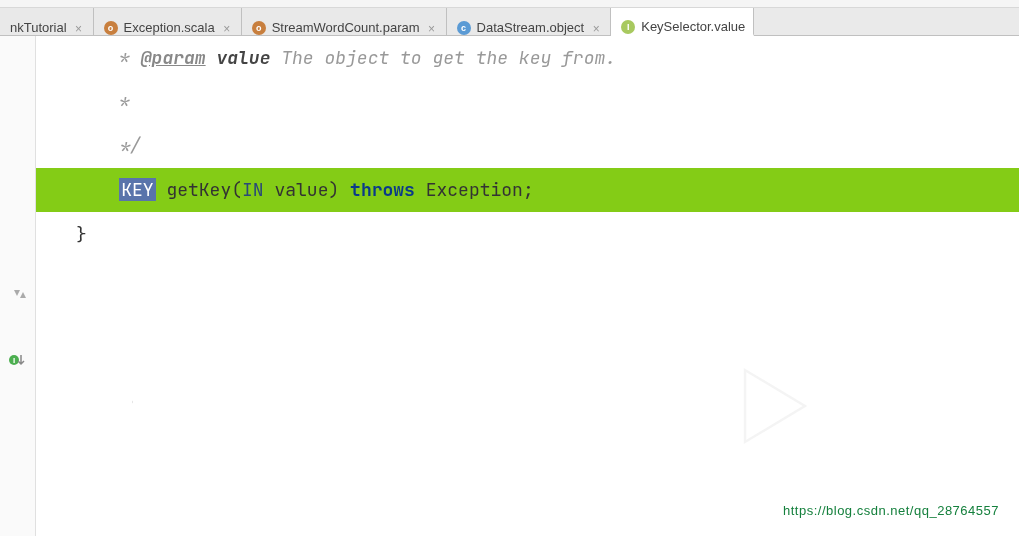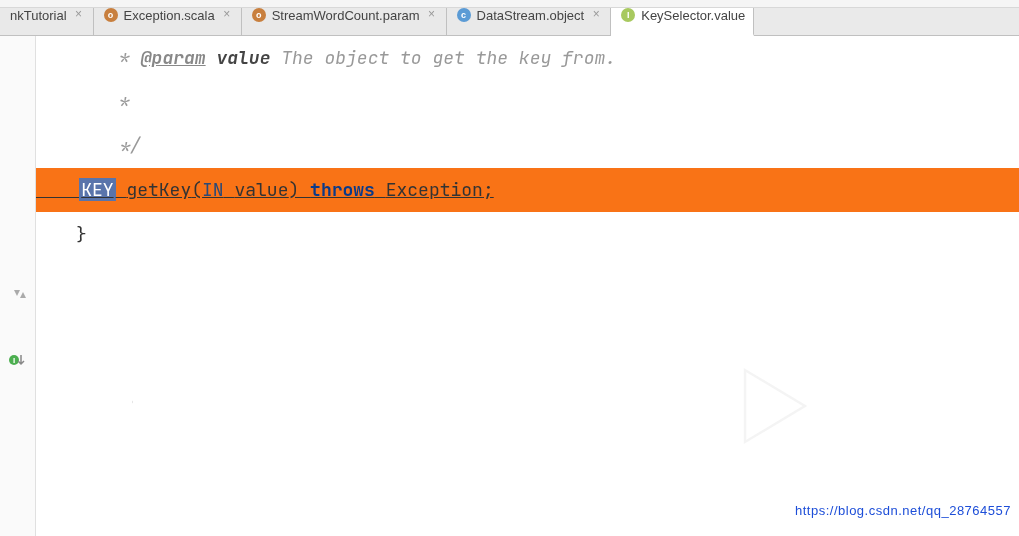--- a/index.html
+++ b/index.html
@@ -22,21 +22,21 @@
       display: flex;
       height: 28px;
       background: #eaeaea;
       border-bottom: 1px solid #c0c0c0;
       font-size: 13px;
       color: #444;
     }
     
     .tab {
       display: flex;
-      align-items: flex-start;
+      align-items: flex-end;
       padding: 0 8px 0 10px;
       border-right: 1px solid #c0c0c0;
       background: #e9e9e9;
       cursor: pointer;
       gap: 6px;
       white-space: nowrap;
     }
     
     .tab.active {
       background: #ffffff;
@@ -107,24 +107,24 @@
       color: #333;
       padding-left: 40px;
     }
     
     .line {
       white-space: pre;
       height: 44px;
     }
     
     .highlighted-line {
-      background: #f97316;
+      background: #84cc16;
       margin-left: -40px;
+      padding-left: 40px;
       width: calc(100% + 40px);
-      text-decoration: underline;
     }
     
     .javadoc-tag {
       color: #888;
       font-style: italic;
       font-weight: bold;
       text-decoration: underline;
     }
     
     .javadoc-param-name {
@@ -173,24 +173,24 @@
     
     .play-watermark {
       position: absolute;
       right: 190px;
       bottom: 70px;
       opacity: 0.35;
     }
     
     .watermark-text {
       position: absolute;
-      right: 8px;
+      right: 20px;
       bottom: 18px;
       font-size: 13px;
-      color: #1d4ed8;
+      color: #15803d;
       letter-spacing: 0.5px;
     }
   </style>
 </head>
 <body>
 
 <div class="top-bar"></div>
 
 <div class="tab-bar">
   <div class="tab">

